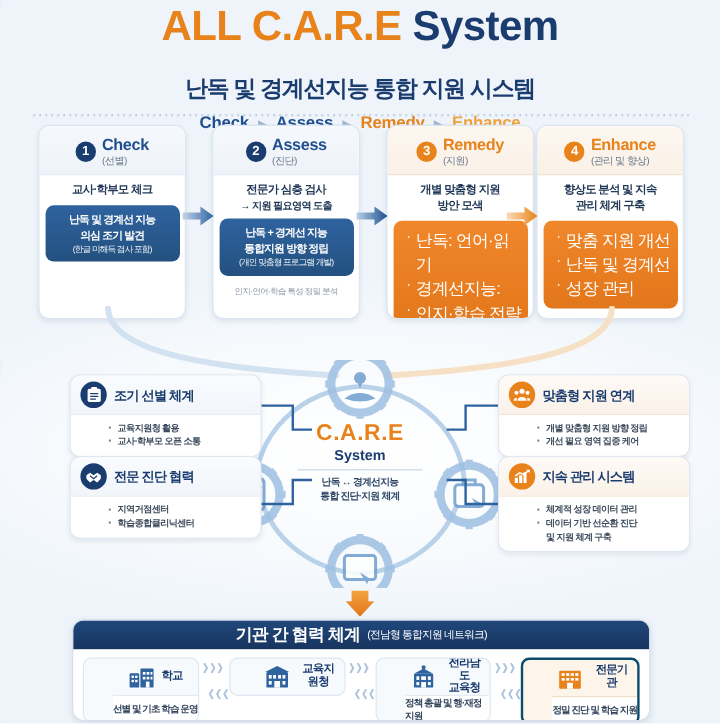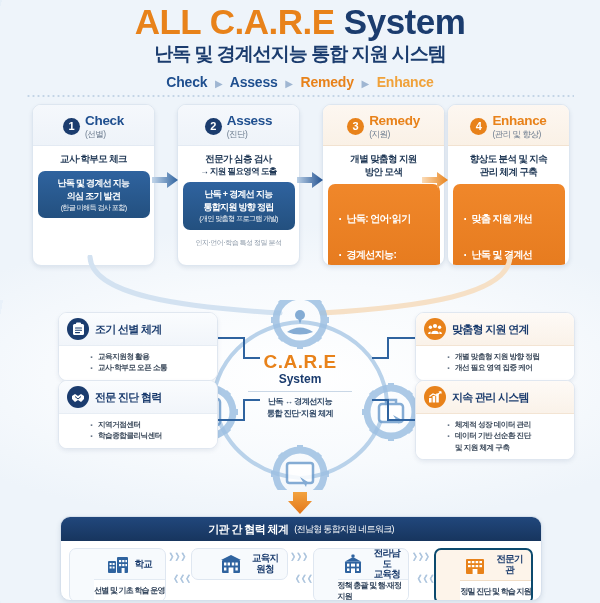--- a/index.html
+++ b/index.html
@@ -22,21 +22,21 @@
     opacity:.55;}
   .bgwash2{position:absolute;left:0;right:0;top:300px;height:230px;pointer-events:none;
     background:linear-gradient(100deg, rgba(206,225,244,.45) 0 3px, transparent 3px 40px);
     opacity:.5;}
 
   
   .header{position:absolute;left:0;top:4px;width:600px;text-align:center;}
   .title{font-size:35px;font-weight:bold;letter-spacing:-.5px;line-height:1.05;}
   .title .o{color:#e8821a;}
   .title .b{color:#1b3c6e;}
-  .subtitle{margin-top:0;font-size:19px;font-weight:bold;color:#1b3c6e;letter-spacing:-1px;}
+  .subtitle{margin-top:20px;font-size:19px;font-weight:bold;color:#1b3c6e;letter-spacing:-1px;}
   .steps-line{margin-top:7px;font-size:14px;font-weight:bold;letter-spacing:-.2px;}
   .steps-line span.c{color:#1f4f8f;}
   .steps-line span.a{color:#1f4f8f;}
   .steps-line span.r{color:#e8821a;}
   .steps-line span.e{color:#f0a23a;}
   .steps-line .sep{color:#9fb6d2;font-size:10px;padding:0 4px;}
   .dotline{position:absolute;left:26px;top:95px;width:548px;height:2px;
     background-image:radial-gradient(circle,#c3d4e6 0 1px,transparent 1.2px);
     background-size:5px 2px;}
 
@@ -64,21 +64,21 @@
   .hd-ko{font-size:8.5px;color:#6b7b8e;margin-top:2px;letter-spacing:-.5px;}
   .card-body{padding:7px 5px 4px;display:flex;flex-direction:column;align-items:center;gap:5px;}
   .lead{font-size:9.5px;font-weight:bold;color:#223a57;text-align:center;line-height:1.35;letter-spacing:-.6px;}
   .lead .sm{font-size:8.5px;font-weight:bold;}
   .pill{width:106px;border-radius:7px;padding:6px 3px;text-align:center;color:#fff;letter-spacing:-.7px;}
   .blue .pill{background:linear-gradient(180deg,#2f639f 0%,#23507f 100%);}
   .orange .pill{background:linear-gradient(180deg,#f0872a 0%,#e2761a 100%);}
   .pill-l{font-size:9px;font-weight:bold;line-height:1.45;}
   .pill-s{font-size:7.2px;line-height:1.3;opacity:.95;}
   .pill ul{margin:0;padding:0 0 0 8px;text-align:left;list-style:none;}
-  .pill ul li{font-size:10px;font-weight:bold;line-height:1.45;letter-spacing:-.6px;position:relative;padding-left:8px;margin-top:22px;}
+  .pill ul li{font-size:14px;font-weight:normal;line-height:1.45;letter-spacing:-.6px;position:relative;padding-left:8px;}
   .pill ul li:before{content:"·";position:absolute;left:0;top:-1px;font-size:12px;}
   .foot{font-size:7px;color:#8c99a8;text-align:center;letter-spacing:-.5px;margin-top:3px;}
 
   .arw{position:absolute;top:68px;width:26px;height:16px;}
   .arw svg{display:block;}
   .arw.a1{left:120px;}
   .arw.a2{left:265px;}
   .arw.a3{left:390px;}
 
   
@@ -120,21 +120,21 @@
 
   
   .downarrow{position:absolute;left:288px;top:492px;width:24px;height:22px;}
 
   
   .bottom{position:absolute;left:60px;top:516px;width:480px;height:83px;
     border-radius:10px;background:#ffffff;border:1px solid #d6e0ec;
     box-shadow:0 2px 5px rgba(40,70,110,.12);overflow:hidden;}
   .b-hd{height:24px;background:linear-gradient(180deg,#21477c 0%,#17355e 100%);
     color:#fff;display:flex;align-items:center;justify-content:center;gap:6px;}
-  .b-hd .t1{font-size:11px;font-weight:bold;letter-spacing:-.6px;}
+  .b-hd .t1{font-size:14px;font-weight:bold;letter-spacing:-.6px;}
   .b-hd .t2{font-size:9px;letter-spacing:-.7px;}
   .b-body{display:flex;align-items:flex-start;padding:7px 8px 0;gap:0;}
   .inst{width:101px;border-radius:7px;border:1px solid #dfe7f1;background:#f7fafd;overflow:hidden;padding-left:24px;}
   .inst.acc{background:#fdf4ea;border:2px solid #0c4a6e;}
   .inst-top{display:flex;align-items:center;justify-content:center;gap:6px;height:30px;padding:0 4px;}
   .inst-ico{width:22px;height:20px;flex:0 0 auto;}
   .inst-name{font-size:9.5px;font-weight:bold;color:#1b3c6e;letter-spacing:-.7px;line-height:1.15;text-align:center;}
   .inst-bot{border-top:1px solid #e4ebf3;background:#fff;height:21px;display:flex;
     align-items:center;justify-content:center;}
   .inst.acc .inst-bot{border-top:1px solid #f1ddc5;}

